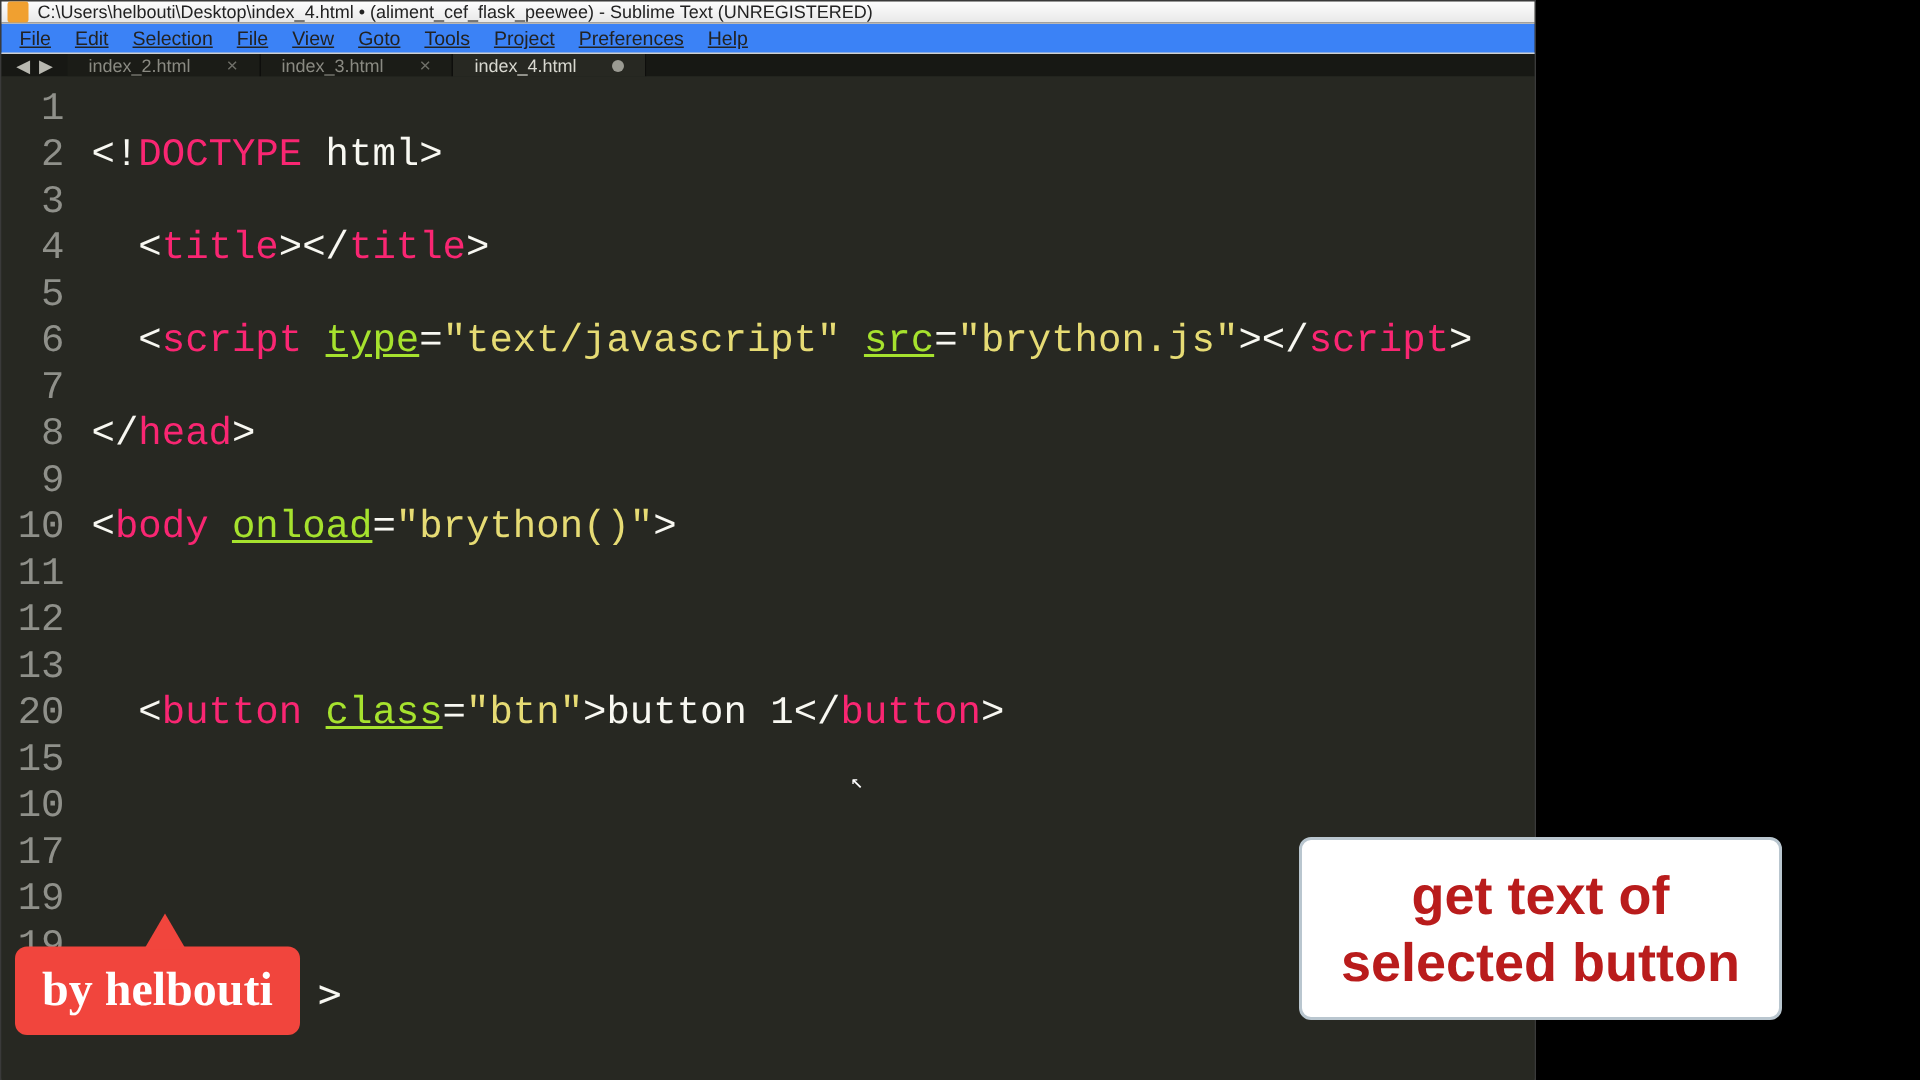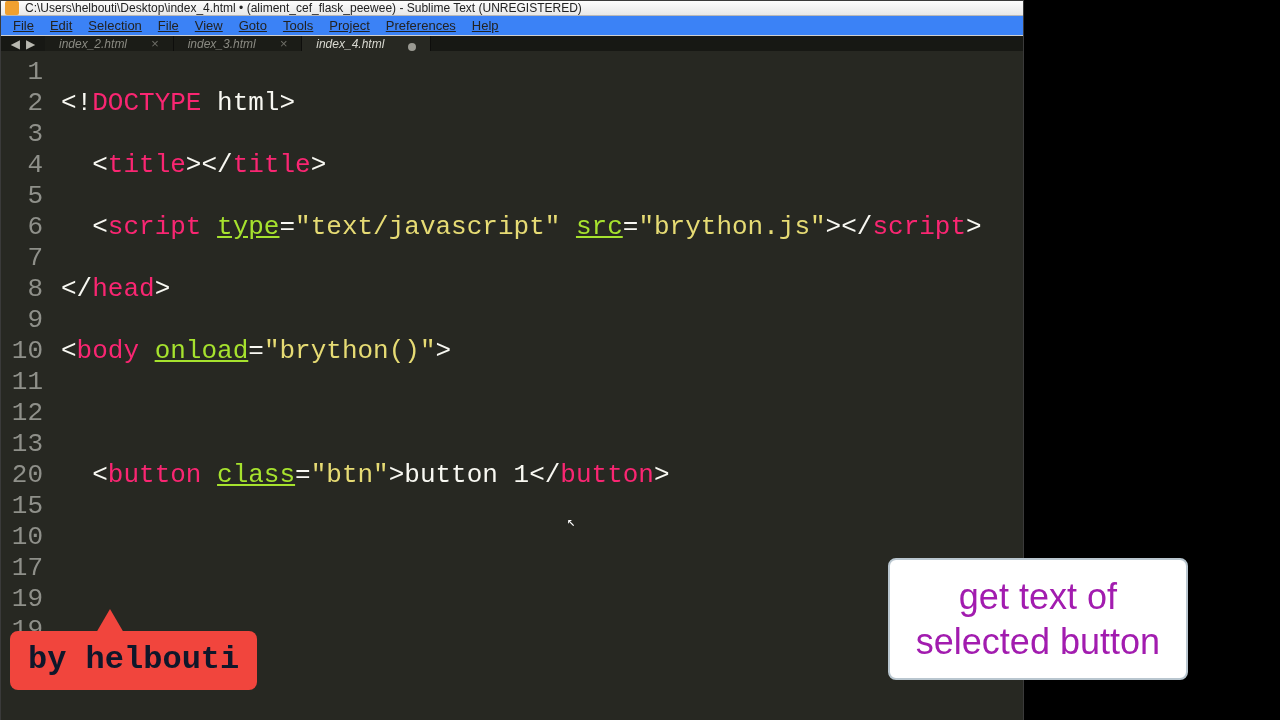--- a/index.html
+++ b/index.html
@@ -7,38 +7,38 @@
   .window { width: 1024px; height: 720px; background: #272822; display: flex; flex-direction: column; border: 1px solid #3a3a3a; }
   .titlebar { height: 22px; background: linear-gradient(#fdfdfd,#e8e8e8); display: flex; align-items: center; font-size: 12px; color: #222; padding: 0 4px; border-bottom: 1px solid #b8b8b8; }
   .titlebar .icon { width: 14px; height: 14px; background: #f0a030; margin-right: 6px; border-radius: 2px; }
   .menubar { height: 22px; background: #3b82f6; display: flex; align-items: center; font-size: 13px; color: #222; padding: 0 4px; border-bottom: 1px solid #cfcfcf; }
   .menubar .item { padding: 2px 8px; cursor: default; }
   .menubar .item .ul { text-decoration: underline; }
   .tabtool { height: 28px; background: #171814; display: flex; align-items: stretch; }
   .navarrows { width: 44px; display: flex; align-items: center; justify-content: center; gap: 6px; }
   .navarrows span { color: #b8b8b0; font-size: 12px; }
   .tabs { display: flex; align-items: stretch; }
-  .tab { display: flex; align-items: flex-end; padding: 0 14px; color: #8a8a82; font-size: 12px; border-right: 1px solid #0e0e0c; position: relative; background: #1b1c17; font-style: italic; }
+  .tab { display: flex; align-items: center; padding: 0 14px; color: #8a8a82; font-size: 12px; border-right: 1px solid #0e0e0c; position: relative; background: #1b1c17; }
   .tab.active { background: #272822; color: #d8d8d0; }
   .tab .close { margin-left: 24px; color: #6f6f68; font-size: 13px; }
   .tab .dot { margin-left: 24px; width: 8px; height: 8px; border-radius: 50%; background: #9a9a92; }
   .editor { flex: 1; display: flex; background: #272822; font-family: Consolas, "Courier New", monospace; font-size: 26px; line-height: 31px; position: relative; }
   .gutter { width: 54px; text-align: right; color: #8f908a; padding: 6px 12px 0 0; user-select: none; }
   .gutter div { height: 31px; }
   .code { flex: 1; padding: 6px 0 0 6px; color: #f8f8f2; white-space: pre; position: relative; }
   .code .line { height: 31px; }
   .c-white { color: #f8f8f2; }
   .c-pink  { color: #f92672; }
   .c-green { color: #a6e22e; text-decoration: underline; }
   .c-yellow{ color: #e6db74; }
   .cursor-ptr { position: absolute; font-size: 14px; color: #fff; }
 
-  .annot-badge { position: absolute; left: 10px; bottom: 30px; background: #f1453d; color: #0f172a; font-family: Liberation Mono, monospace; font-size: 32px; font-weight: 600; padding: 10px 18px 12px 18px; border-radius: 8px; }
+  .annot-badge { position: absolute; left: 10px; bottom: 30px; background: #f1453d; color: #ffffff; font-family: Liberation Serif, serif; font-size: 32px; font-weight: 600; padding: 10px 18px 12px 18px; border-radius: 8px; }
   .annot-badge::before { content: ""; position: absolute; top: -22px; left: 86px; width: 0; height: 0; border-left: 14px solid transparent; border-right: 14px solid transparent; border-bottom: 24px solid #f1453d; }
-  .annot-note { position: absolute; right: 92px; bottom: 40px; background: #fff; color: #a21caf; border: 2px solid #b9c6cf; border-radius: 8px; font-family: "Segoe UI", sans-serif; font-size: 36px; line-height: 1.25; text-align: center; padding: 14px 26px; font-weight: 400; }
+  .annot-note { position: absolute; right: 92px; bottom: 40px; background: #fff; color: #b91c1c; border: 2px solid #b9c6cf; border-radius: 8px; font-family: "Segoe UI", sans-serif; font-size: 36px; line-height: 1.25; text-align: center; padding: 14px 26px; font-weight: 700; }
   .closing-angle { position: absolute; font-size: 26px; font-family: Consolas, monospace; color: #f8f8f2; }
 </style>
 </head>
 <body>
 
 <div class="window">
 
   <div class="titlebar">
     <div class="icon"></div>
     <div>C:\Users\helbouti\Desktop\index_4.html • (aliment_cef_flask_peewee) - Sublime Text (UNREGISTERED)</div>

